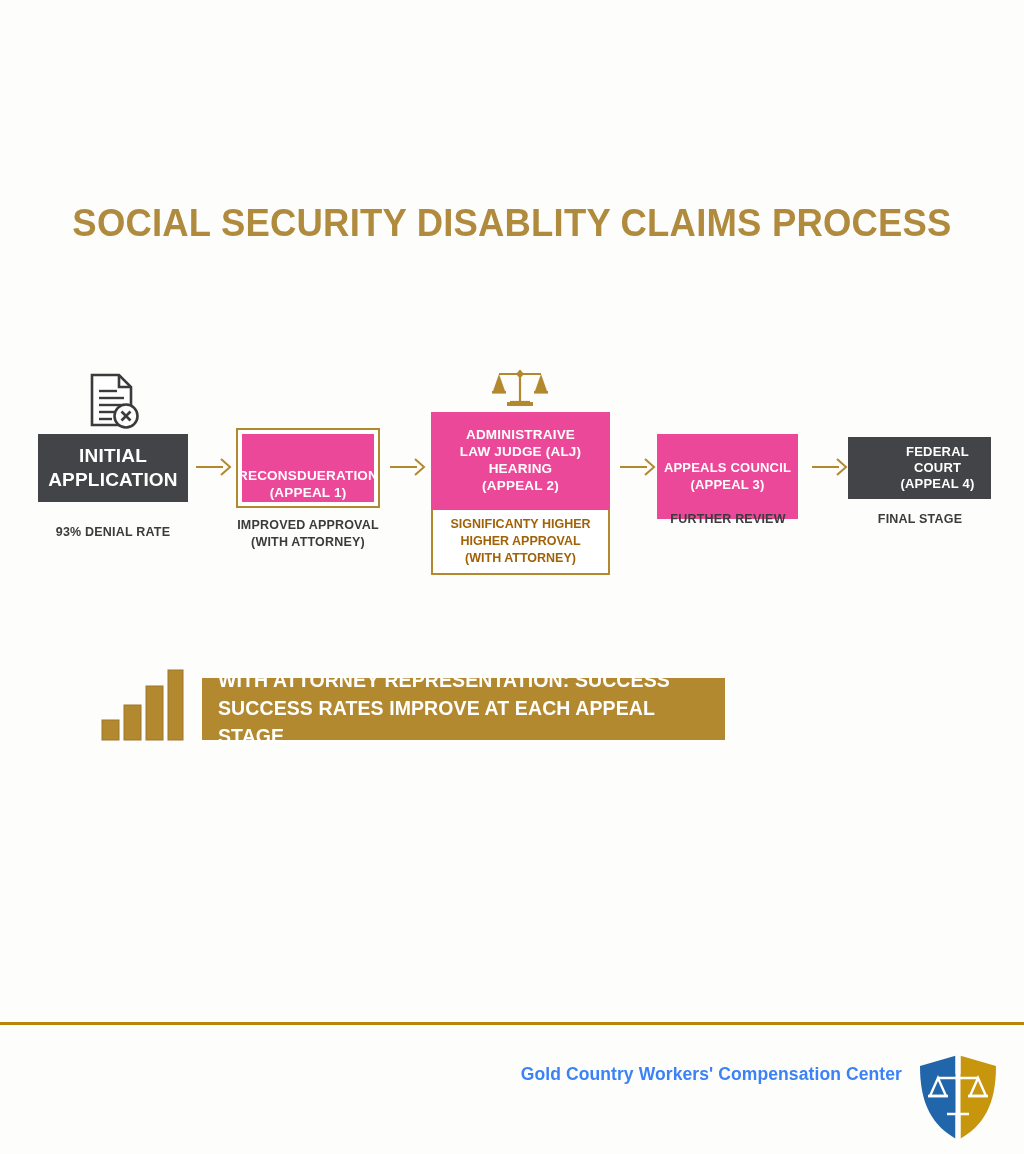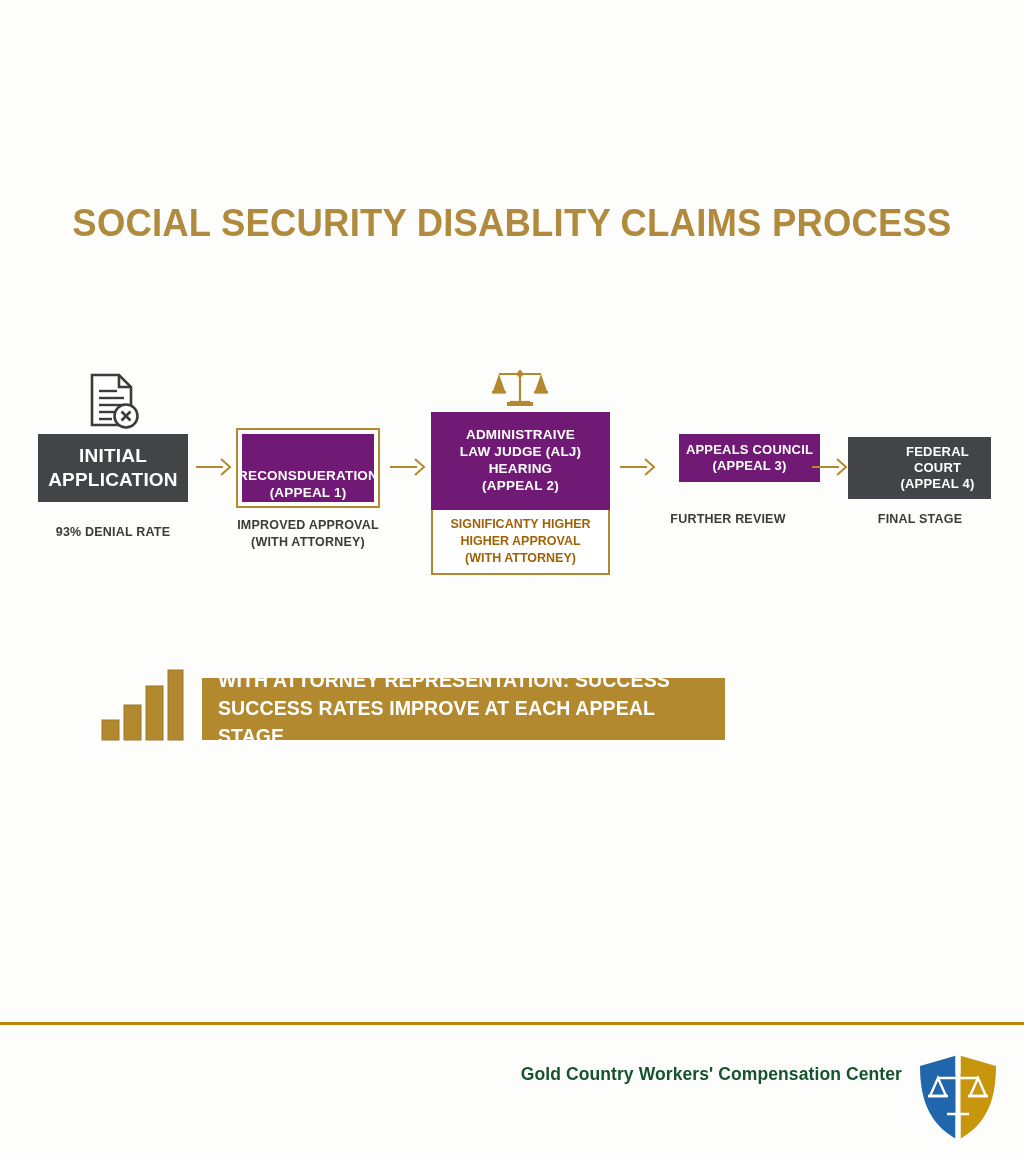--- a/index.html
+++ b/index.html
@@ -47,21 +47,21 @@
     display: flex;
     align-items: center;
     justify-content: center;
     text-align: center;
     color: #ffffff;
     font-weight: bold;
     line-height: 1.25;
     letter-spacing: 0.2px;
   }
   .stage-box.dark { background: #434447; }
-  .stage-box.gold { background: #701a75; }
+  .stage-box.gold { background: #ec4899; }
 
   .stage-box .box-label { white-space: pre-line; }
 
   
   .outline-frame {
     position: absolute;
     box-sizing: border-box;
     border: 2px solid #b3892f;
     background: #ffffff;
   }
@@ -146,21 +146,21 @@
   }
   #footer-text {
     position: absolute;
     right: 122px;
     top: 8px;
     text-align: right;
   }
   #footer-company {
     font-size: 17.5px;
     font-weight: bold;
-    color: #14532d;
+    color: #3b82f6;
     letter-spacing: 0.1px;
   }
   #footer-url {
     font-size: 16.5px;
     color: #8b8b8b;
     margin-top: 3px;
     letter-spacing: 0.1px;
   }
   #footer-logo {
     position: absolute;
@@ -259,21 +259,21 @@
   </div>
 
   <span class="arrow" style="left:620px; top:457px;">
     <svg width="36" height="20" viewBox="0 0 36 20">
       <line x1="0" y1="10" x2="27" y2="10" stroke="#b3892f" stroke-width="2"></line>
       <polyline points="25,2 34,10 25,18" fill="none" stroke="#b3892f" stroke-width="2"></polyline>
     </svg>
   </span>
 
   <div class="stage">
-    <div class="stage-box gold" style="left:679px; top:434px; width:141px; height:48px; font-size:13px;">
+    <div class="stage-box gold" style="left:657px; top:434px; width:141px; height:85px; font-size:13px;">
       <span class="box-label">APPEALS COUNCIL
 (APPEAL 3)</span>
     </div>
     <div class="stage-caption" style="left:638px; top:511px; width:180px;">FURTHER REVIEW</div>
   </div>
 
   <span class="arrow" style="left:812px; top:457px;">
     <svg width="36" height="20" viewBox="0 0 36 20">
       <line x1="0" y1="10" x2="27" y2="10" stroke="#b3892f" stroke-width="2"></line>
       <polyline points="25,2 34,10 25,18" fill="none" stroke="#b3892f" stroke-width="2"></polyline>

